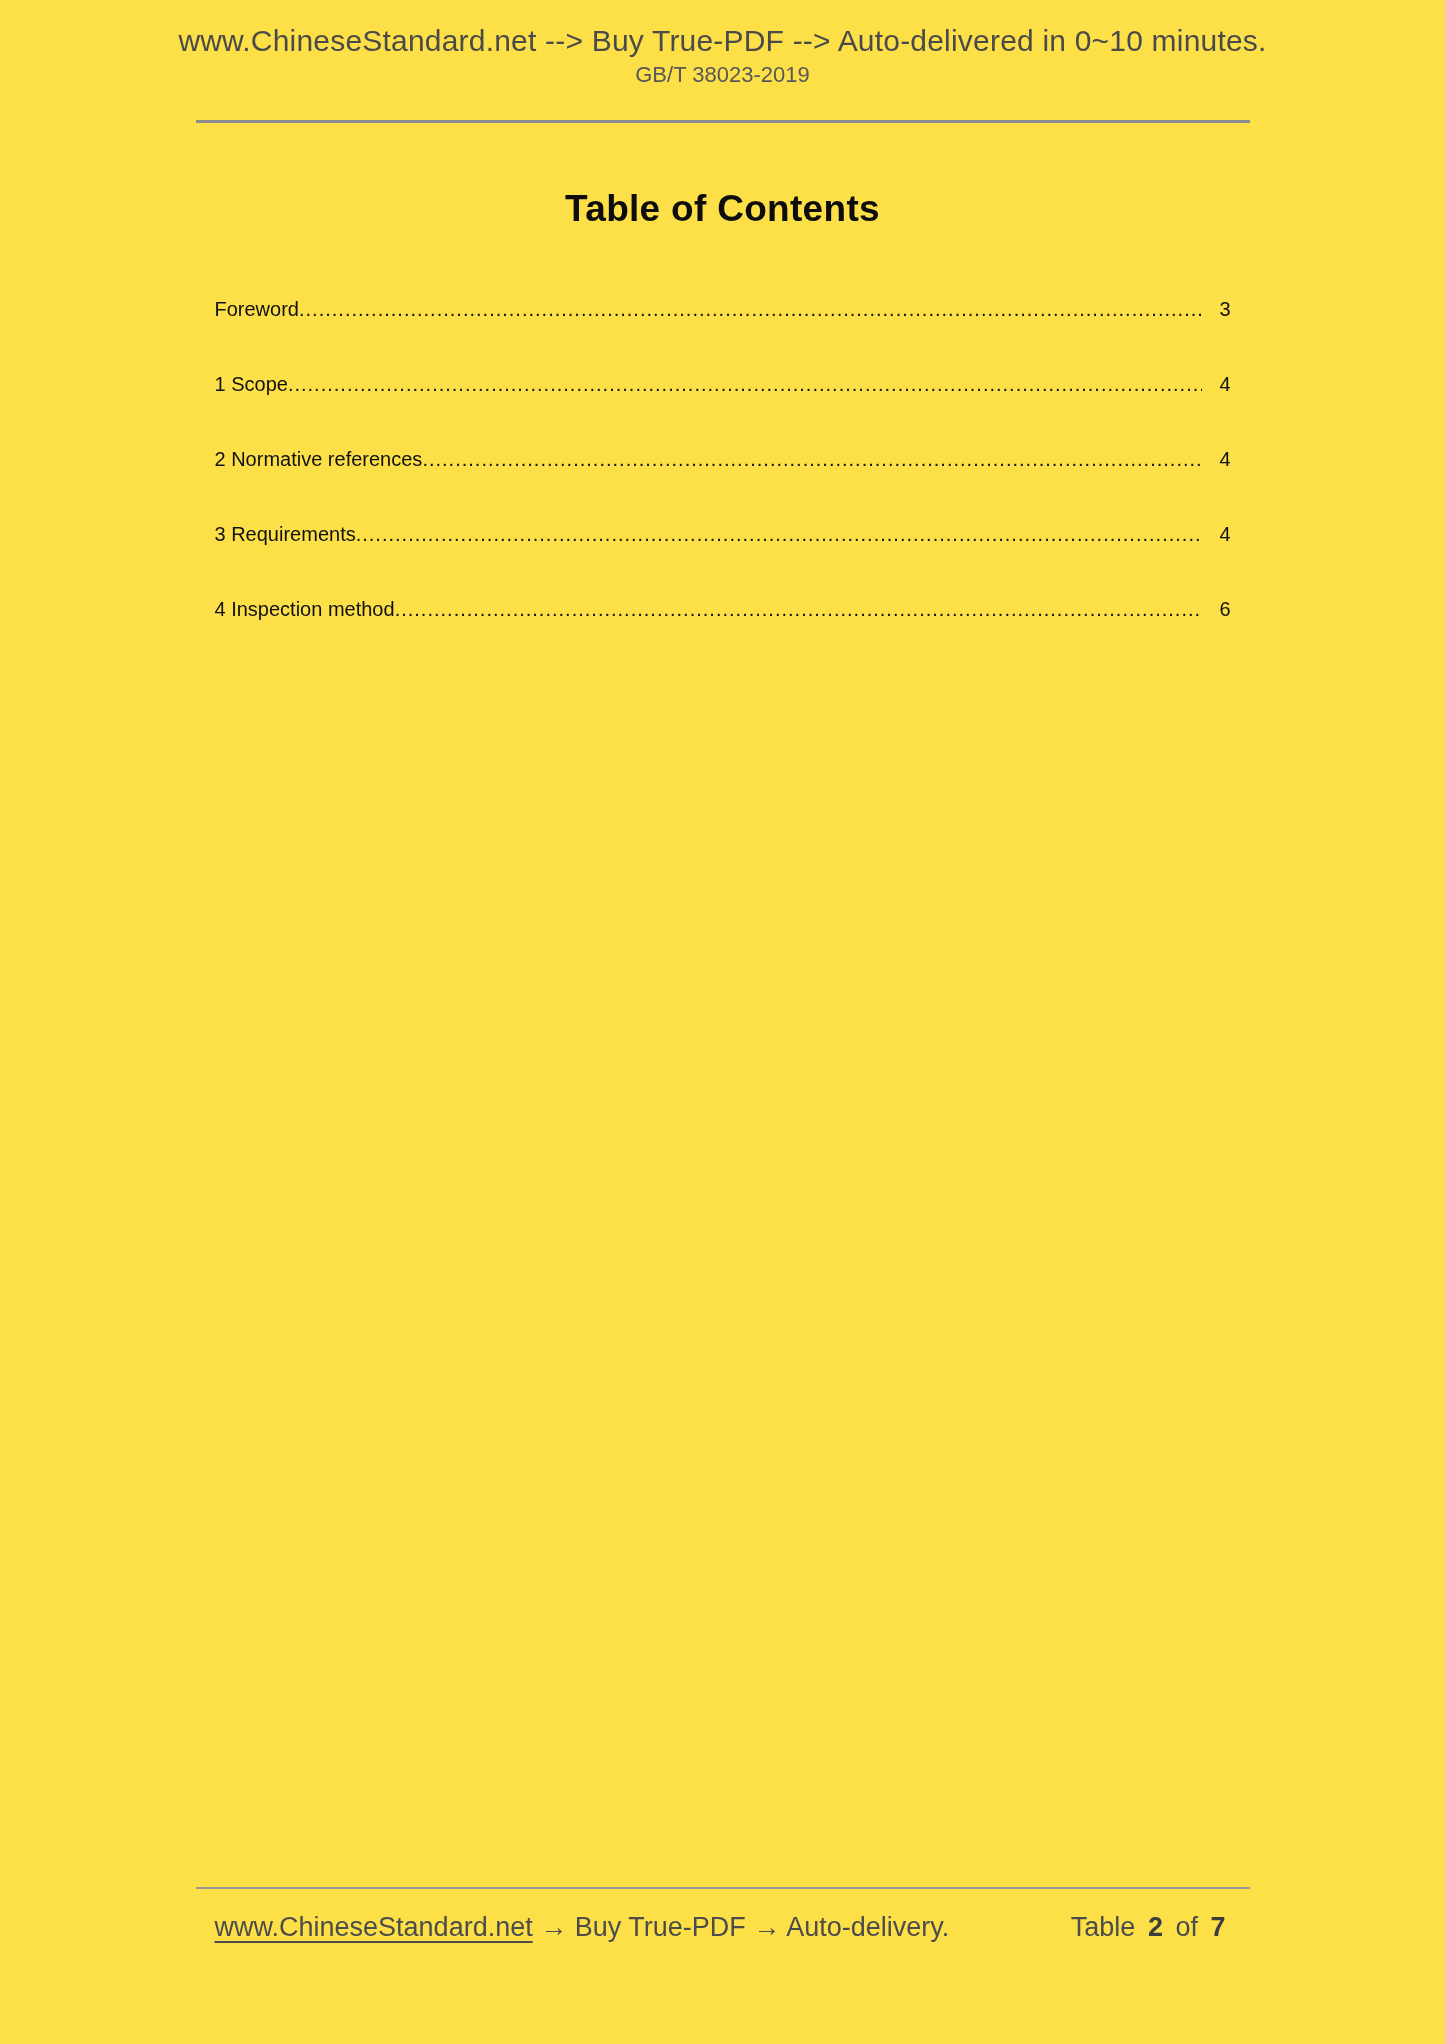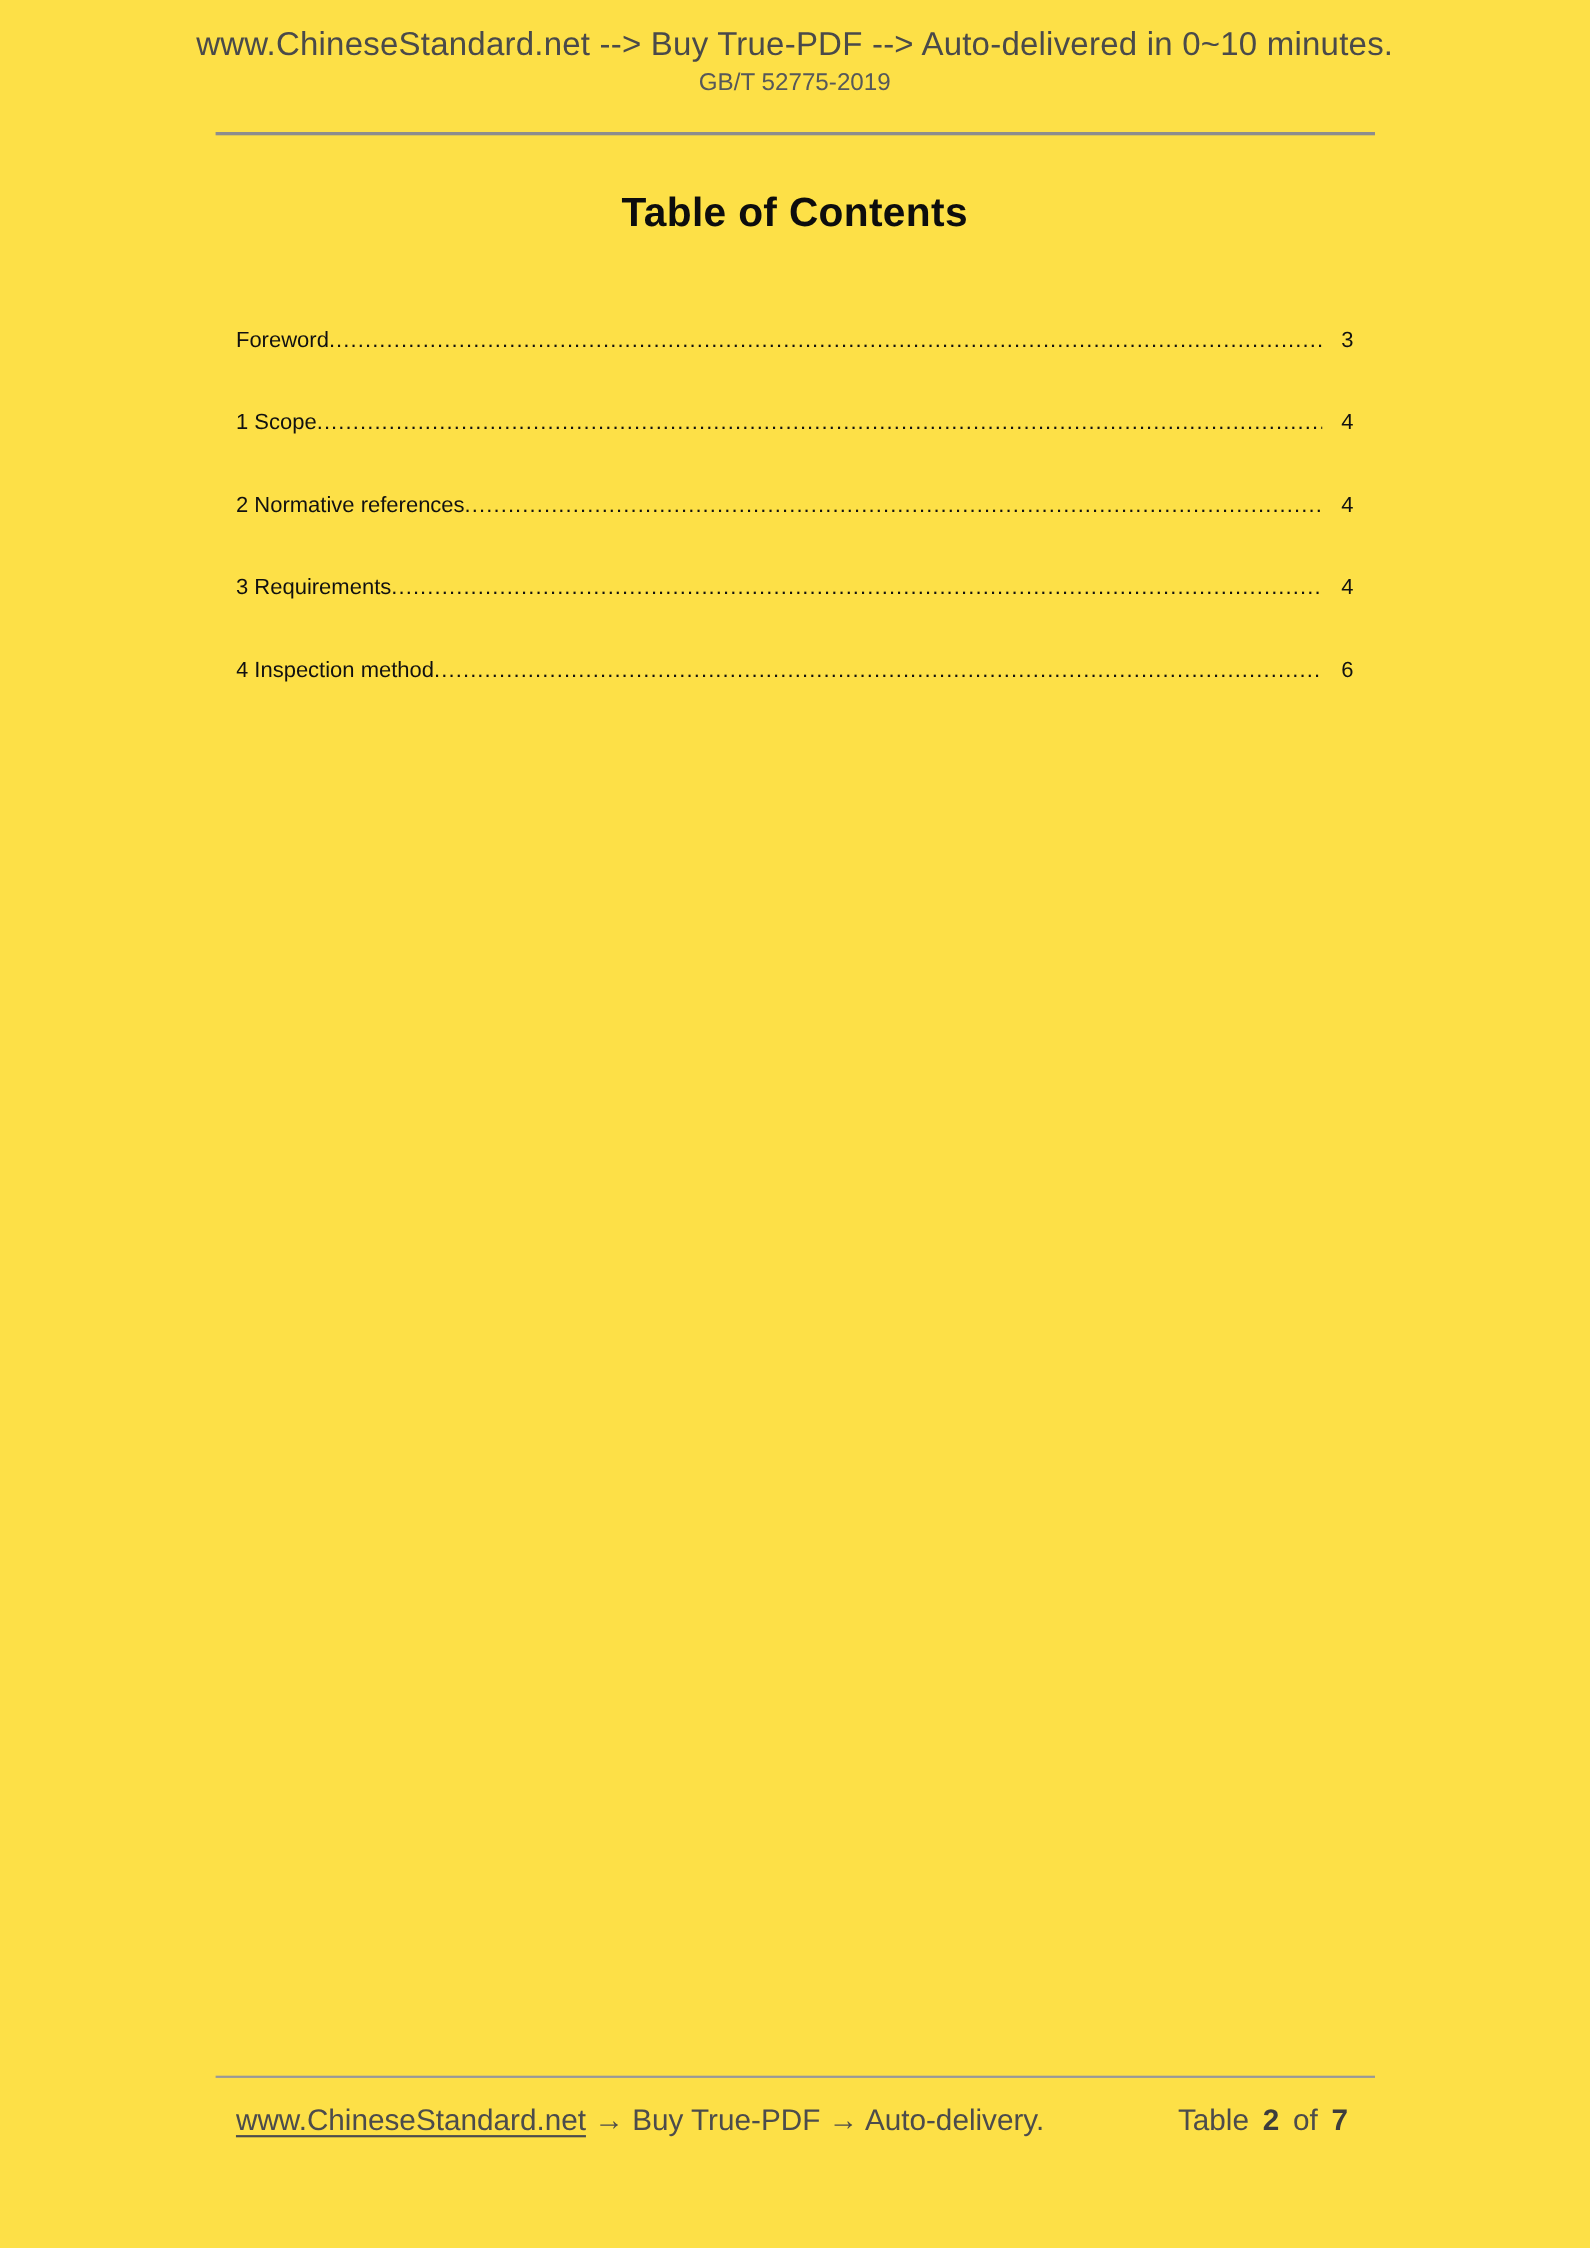--- a/index.html
+++ b/index.html
@@ -50,21 +50,21 @@
     top: 1887px;
     height: 2px;
     background: #989898;
   }
   
   .page-title {
     position: absolute;
     top: 172px;
     left: 0;
     right: 0;
-    margin: 0;
+    margin: 16px;
     text-align: center;
     font-size: 37px;
     font-weight: bold;
     color: #0d0d0d;
     letter-spacing: 0.3px;
   }
   
   .toc {
     position: absolute;
     top: 291px;
@@ -121,21 +121,21 @@
     margin: 0 5px;
   }
 </style>
 </head>
 <body>
 
 <div class="page">
 
   <div class="header">
     <div class="header-line1">www.ChineseStandard.net --&gt; Buy True-PDF --&gt; Auto-delivered in 0~10 minutes.</div>
-    <div class="header-line2">GB/T 52775-2019</div>
+    <div class="header-line2">GB/T 38023-2019</div>
   </div>
 
   <div class="rule rule-top"></div>
 
   <div class="page-title">Table of Contents</div>
 
   <div class="toc">
 
     <div class="toc-entry">
       <span class="toc-text"><span>Foreword</span><span class="toc-dots"></span></span>

